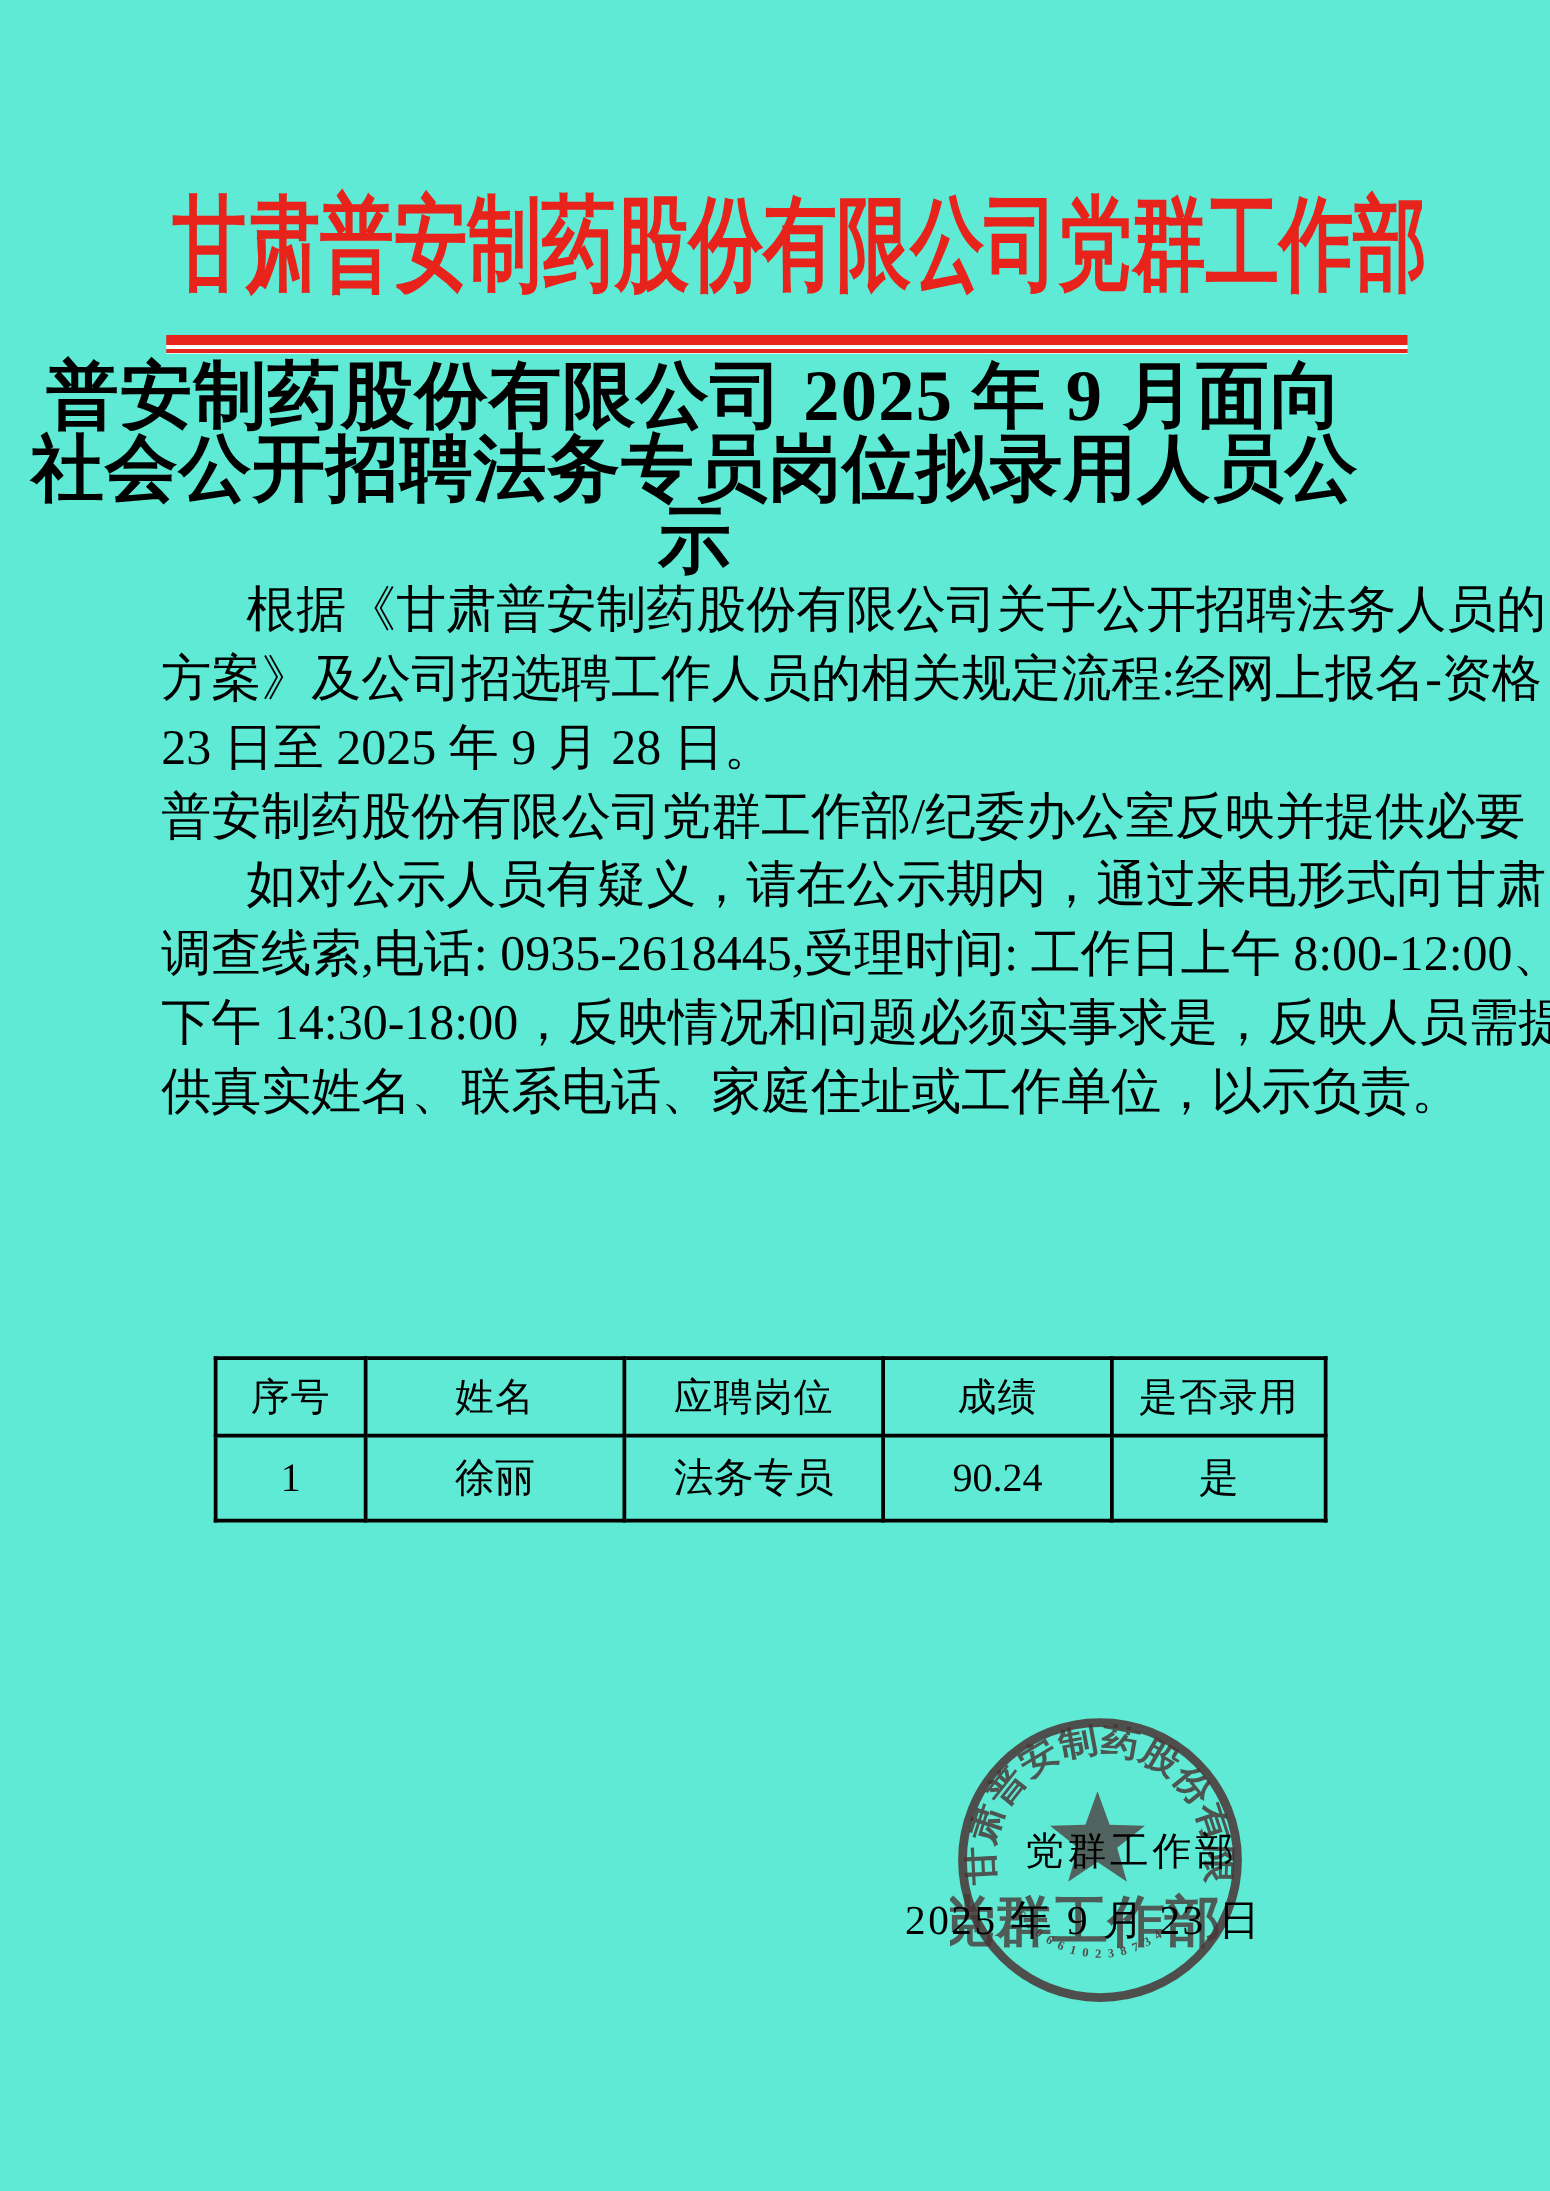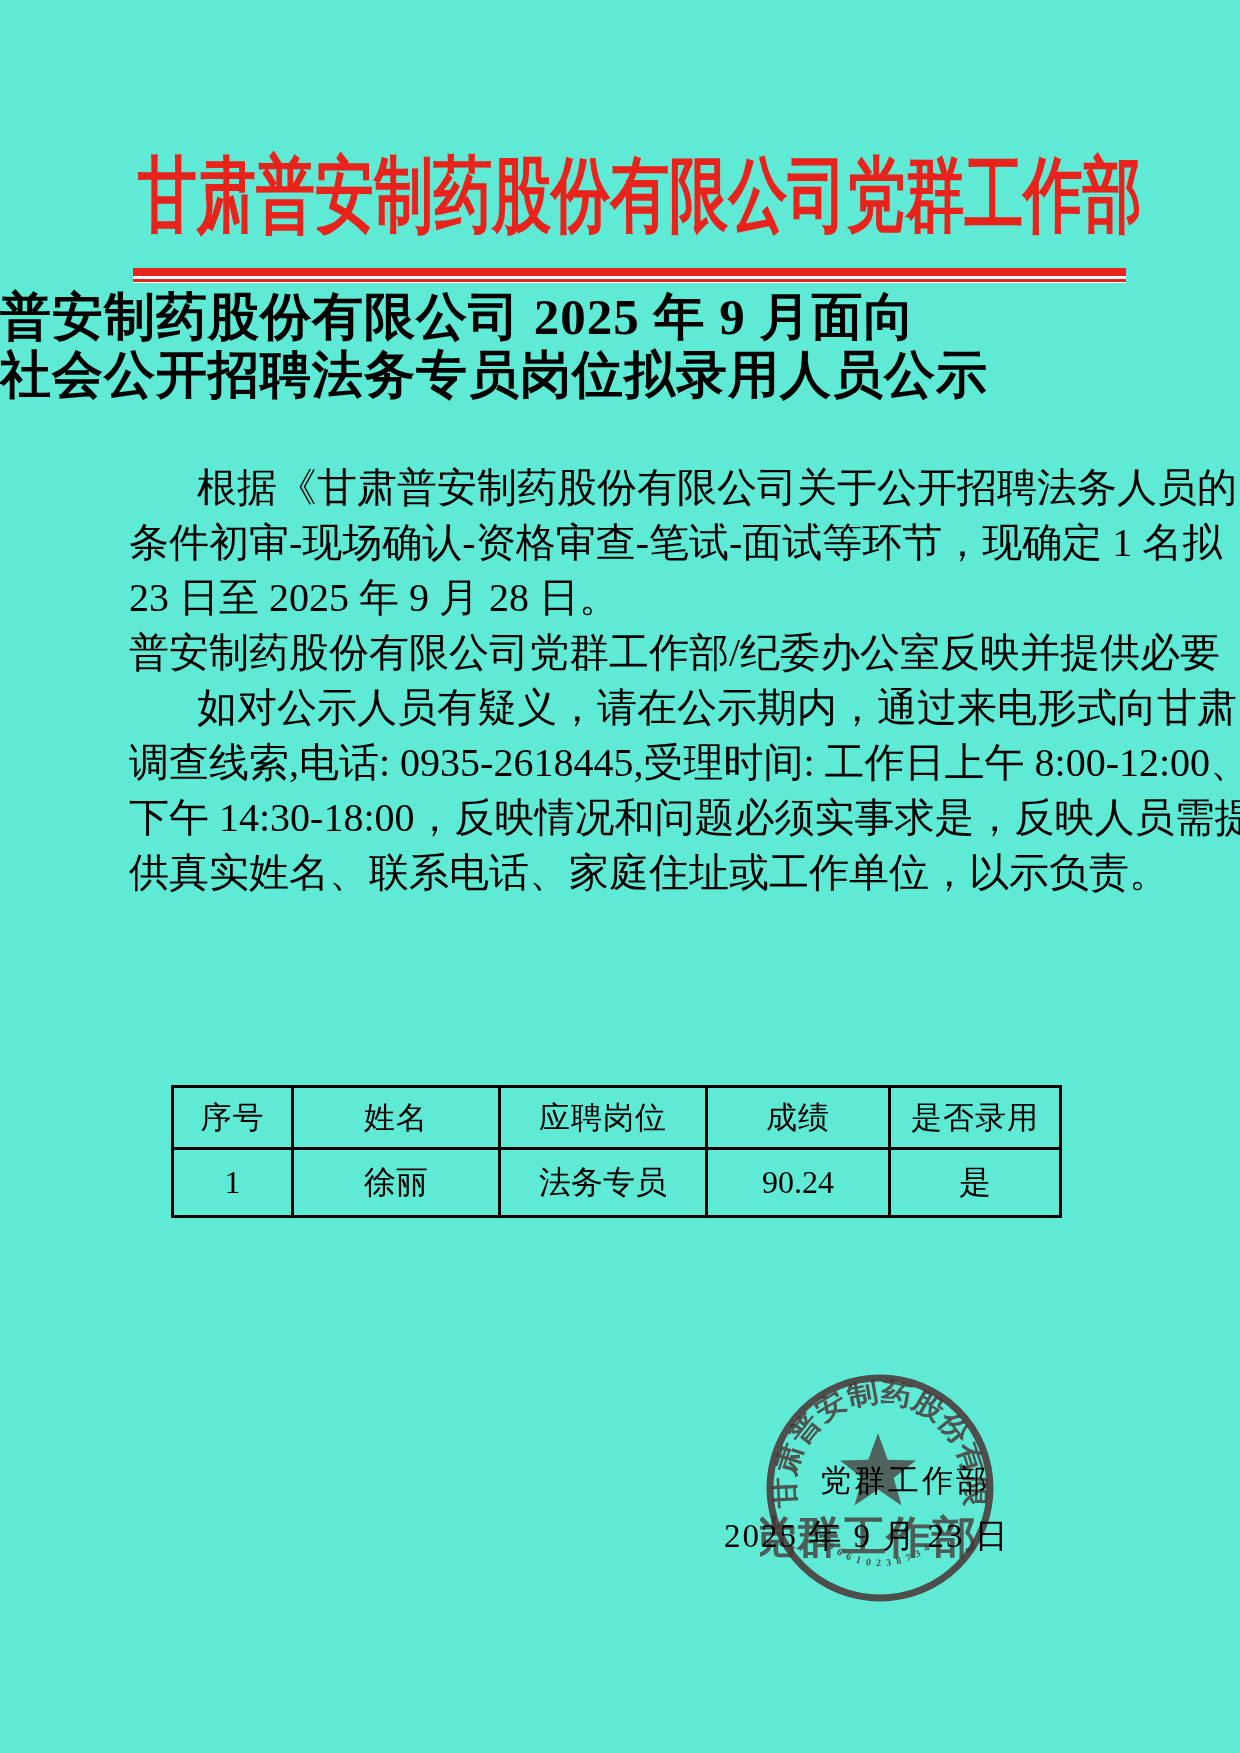--- a/index.html
+++ b/index.html
@@ -23,21 +23,21 @@
 
   
   .rule{
     position:absolute;left:133px;top:268px;width:993px;height:15px;
     background:linear-gradient(#e8231c 0px,#e8231c 8px,#ffffff 8px,#ffffff 11px,#e8231c 11px,#e8231c 14px,#ffffff 14px);
   }
 
   
   .doc-title{
     position:absolute;left:0;top:288px;width:1112px;
-    font-weight:bold;font-size:51px;line-height:58px;
+    text-align:center;font-weight:bold;font-size:58px;line-height:58px;
     color:#000;letter-spacing:1px;
   }
 
   
   .body-text{
     position:absolute;left:129px;top:460px;width:966px;
     font-size:40px;line-height:55px;color:#000;
   }
   .bline{
     height:55px;
@@ -86,21 +86,21 @@
 
   <div class="rule"></div>
 
   <div class="doc-title">
     <div>普安制药股份有限公司 2025 年 9 月面向</div>
     <div>社会公开招聘法务专员岗位拟录用人员公示</div>
   </div>
 
   <div class="body-text">
     <div class="bline ind">根据《甘肃普安制药股份有限公司关于公开招聘法务人员的</div>
-    <div class="bline">条件初审-现场确认-资格审查-笔试-面试等环节，现确定 1 名拟</div>
+    <div class="bline">方案》及公司招选聘工作人员的相关规定流程:经网上报名-资格</div>
     <div class="bline last">23 日至 2025 年 9 月 28 日。</div>
     <div class="bline">普安制药股份有限公司党群工作部/纪委办公室反映并提供必要</div>
     <div class="bline ind">如对公示人员有疑义，请在公示期内，通过来电形式向甘肃</div>
     <div class="bline">调查线索,电话: 0935-2618445,受理时间: 工作日上午 8:00-12:00、</div>
     <div class="bline">下午 14:30-18:00，反映情况和问题必须实事求是，反映人员需提</div>
     <div class="bline last">供真实姓名、联系电话、家庭住址或工作单位，以示负责。</div>
   </div>
 
   <table class="result-table">
     <colgroup>

